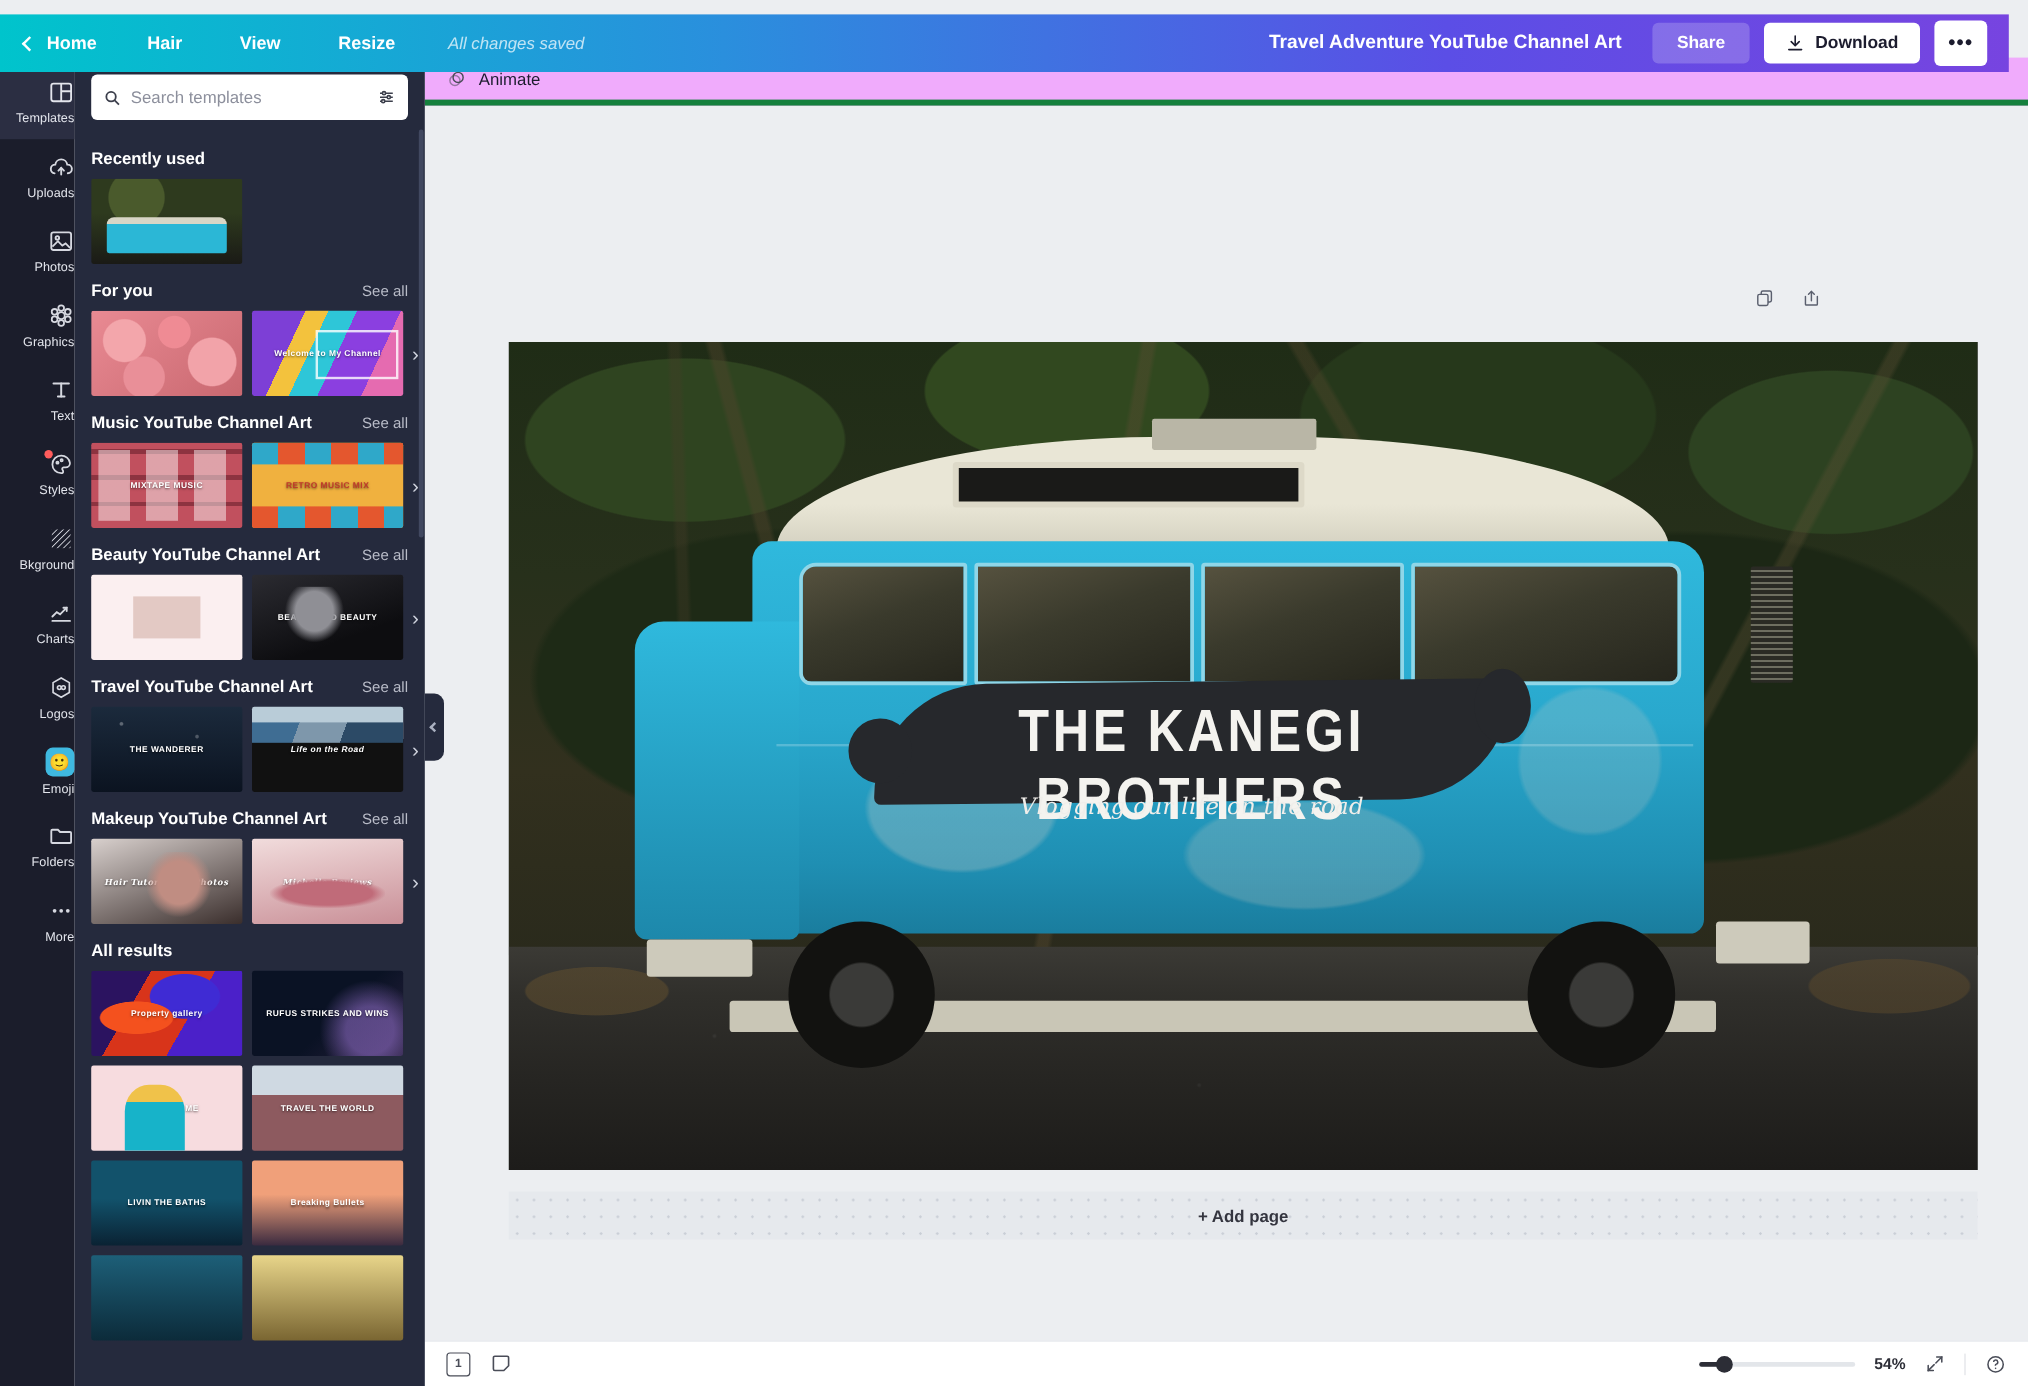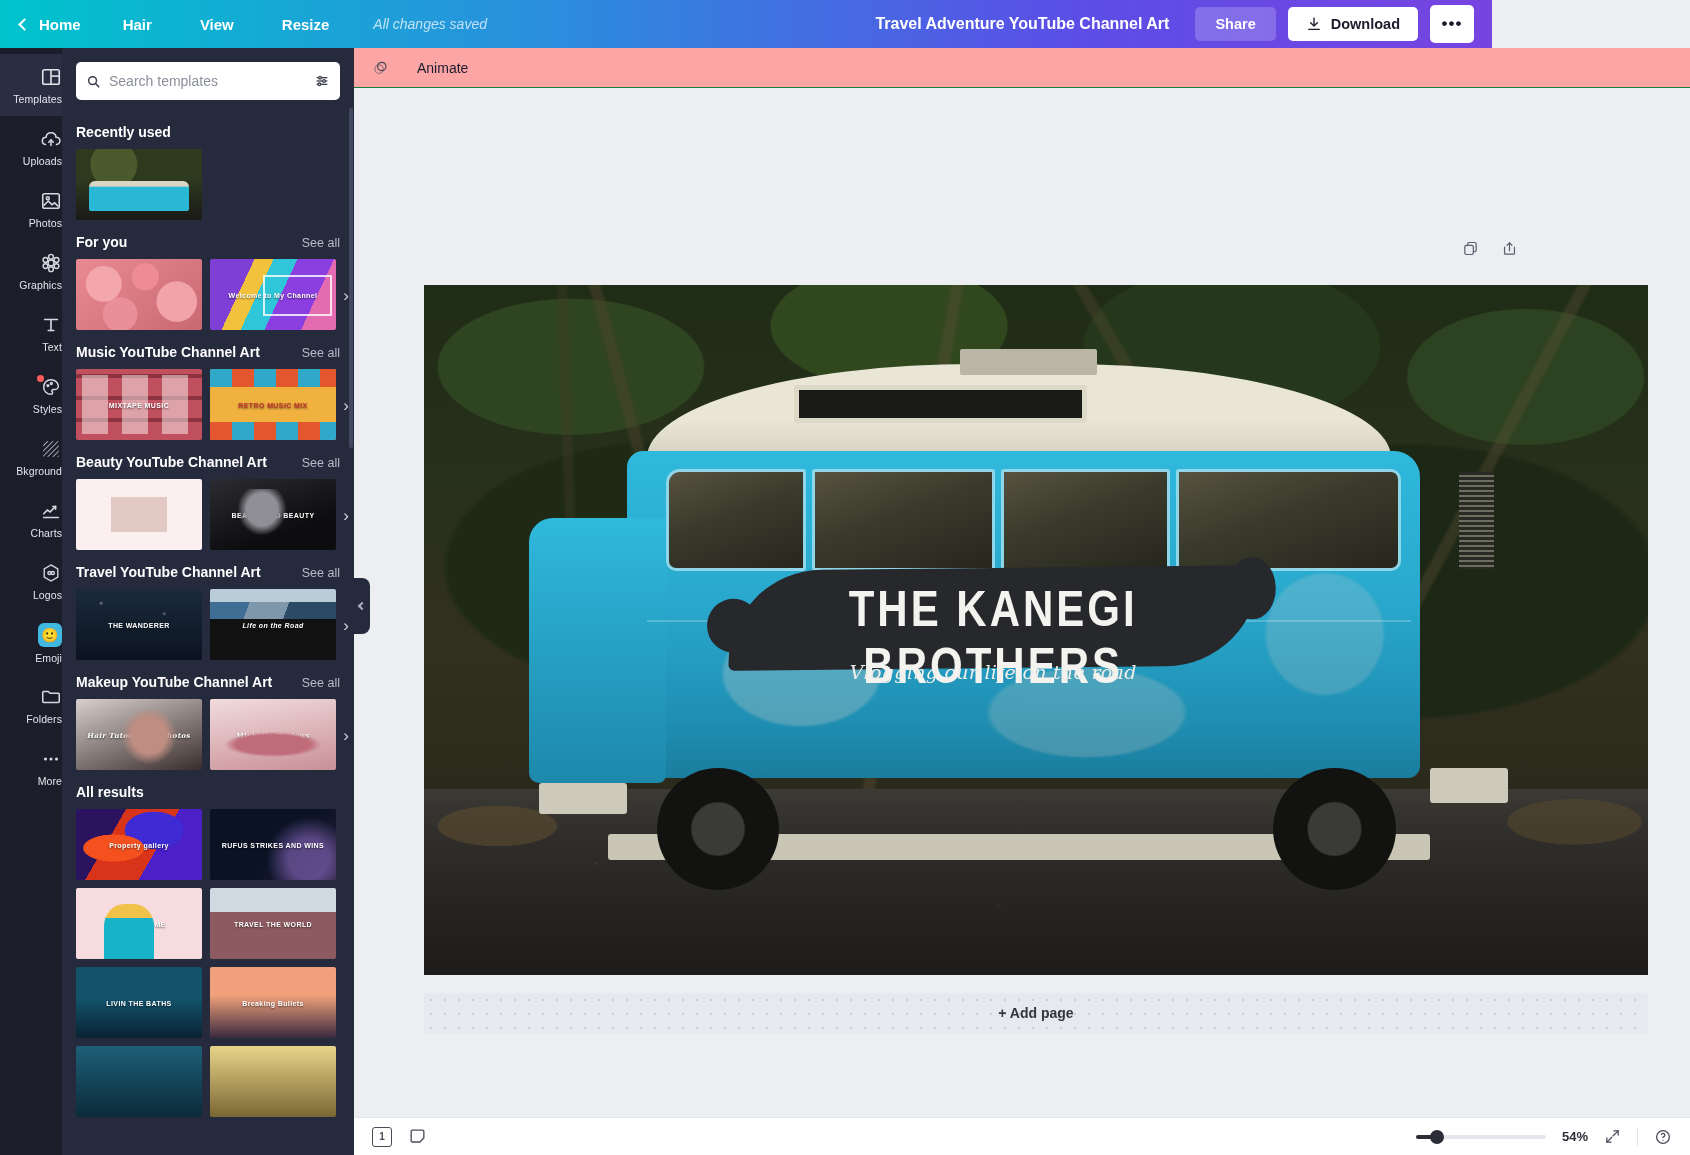--- a/index.html
+++ b/index.html
@@ -5,21 +5,21 @@
   * { box-sizing: border-box; margin: 0; padding: 0; }
   html, body {
     width: 1690px; height: 1155px;
     overflow: hidden;
     font-family: "Liberation Sans", sans-serif;
     background: #eceef1;
   }
 
   
   .topbar {
-    position: absolute; top: 0; left: 0; width: 1492px; height: 48px;
+    position: absolute; top: 12px; left: 0; width: 1674px; height: 48px;
     background: linear-gradient(90deg, #00c4cc 0%, #2a8fdd 36%, #5b4ee6 72%, #7744e0 100%);
     display: flex; align-items: center; z-index: 50;
   }
   .tb-left { display: flex; align-items: center; height: 100%; }
   .tb-home {
     display: flex; align-items: center; gap: 8px;
     color: #fff; font-size: 15px; font-weight: 600;
     padding: 0 18px 0 20px; height: 100%;
   }
   .chev-left {
@@ -183,22 +183,22 @@
     width: 6px; height: 6px; border-left: 2px solid #aab0c0; border-bottom: 2px solid #aab0c0;
     transform: rotate(45deg);
   }
 
   
   .workspace {
     position: absolute; top: 48px; left: 354px; right: 0; bottom: 38px;
     background: #eceef1;
   }
   .animate-bar {
-    height: 40px; background: #fca5a5; border-bottom: 1px solid #15803d;
-    display: flex; align-items: center; padding-left: 18px; gap: 27px;
+    height: 40px; background: #f0abfc; border-bottom: 5px solid #15803d;
+    display: flex; align-items: center; padding-left: 18px; gap: 9px;
   }
   .animate-label { font-size: 14px; color: #1c1c2e; font-weight: 500; }
 
   .canvas-holder { position: relative; width: 100%; height: calc(100% - 40px); }
   .page-tools {
     position: absolute; right: 172px; top: 152px; display: flex; gap: 22px; align-items: center;
   }
   .page-tools .pt-ico { color: #5a5f6e; }
 
   .artboard {

